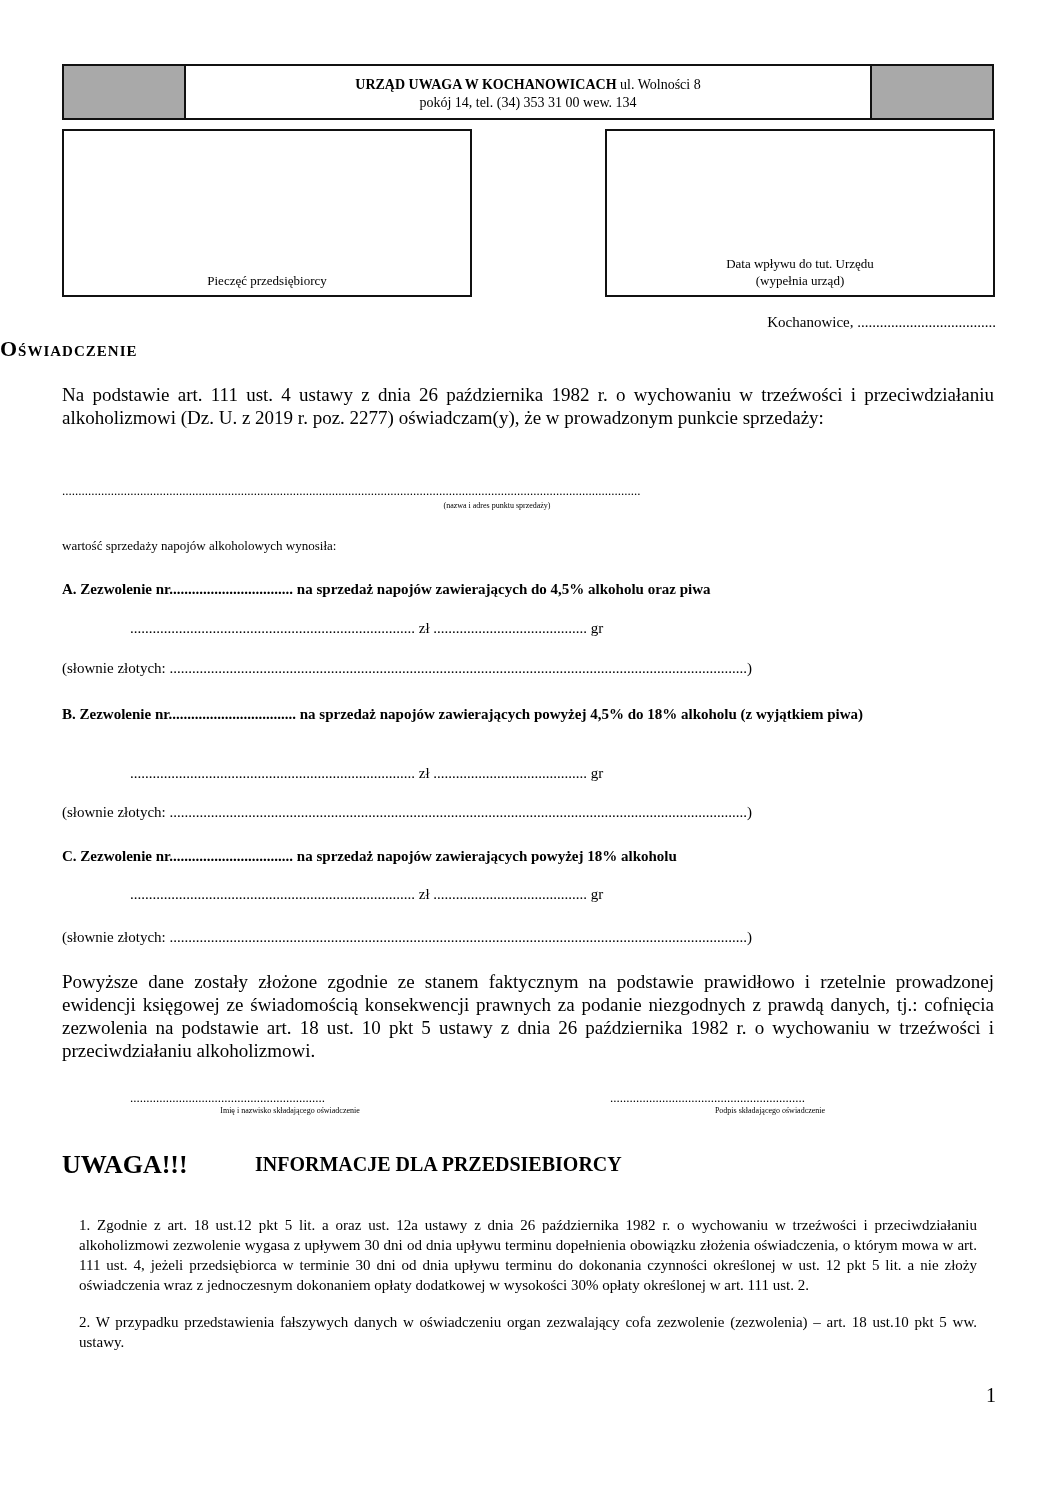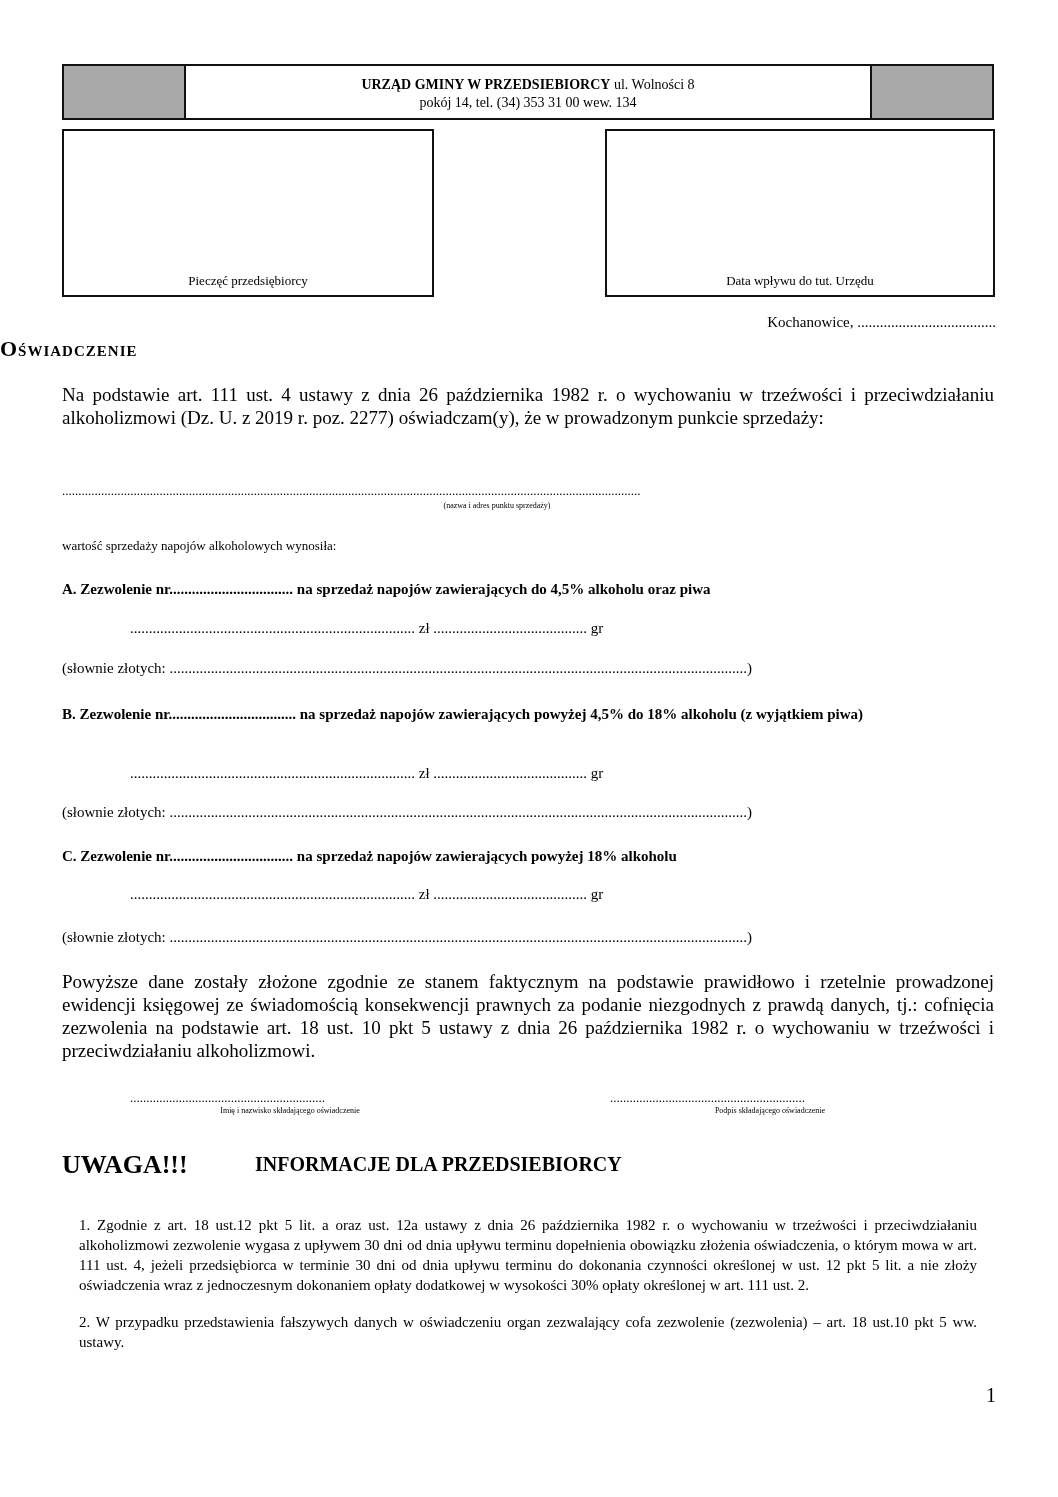--- a/index.html
+++ b/index.html
@@ -35,33 +35,34 @@
   .notes { left: 62px; width: 932px; top: 1198px; font-size: 15px; line-height: 20px; text-align: justify; }
   .notes p { margin: 17px; }
   .pagenum { right: 62px; top: 1384px; font-size: 20px; }
 </style>
 </head>
 <body>
 
 <div class="abs hdr">
   <div class="gray left"></div>
   <div class="mid">
-    <div><b>URZĄD GMINY W PRZEDSIEBIORCY</b> <span>ul. Wolności 8</span></div>
+    <div><b>URZĄD UWAGA W KOCHANOWICACH</b> <span>ul. Wolności 8</span></div>
     <div>pokój 14, tel. (34) 353 31 00 wew. 134</div>
   </div>
   <div class="gray right"></div>
 </div>
 
-<div class="abs box" style="left:62px; top:129px; width:372px; height:168px;font-family:Liberation Serif, serif;">
+<div class="abs box" style="left:62px; top:129px; width:410px; height:168px;font-family:Liberation Serif, serif;">
   <div class="cap">Pieczęć przedsiębiorcy</div>
 </div>
 
 <div class="abs box" style="left:605px; top:129px; width:390px; height:168px;">
   <div class="cap">
     <div>Data wpływu do tut. Urzędu</div>
+    <div>(wypełnia urząd)</div>
   </div>
 </div>
 
 <div class="abs place">Kochanowice, .....................................</div>
 <div class="abs title">Oświadczenie</div>
 
 <div class="abs para" style="top:383px;">Na podstawie art. 111 ust. 4 ustawy z dnia 26 października 1982 r. o wychowaniu w trzeźwości i przeciwdziałaniu alkoholizmowi (Dz. U. z 2019 r. poz. 2277) oświadczam(y), że w prowadzonym punkcie sprzedaży:</div>
 
 <div class="abs dots" style="left:62px; top:483px; width:870px; font-size:13px;">..................................................................................................................................................................................</div>
 <div class="abs tiny" style="left:62px; top:501px; width:870px;">(nazwa i adres punktu sprzedaży)</div>

